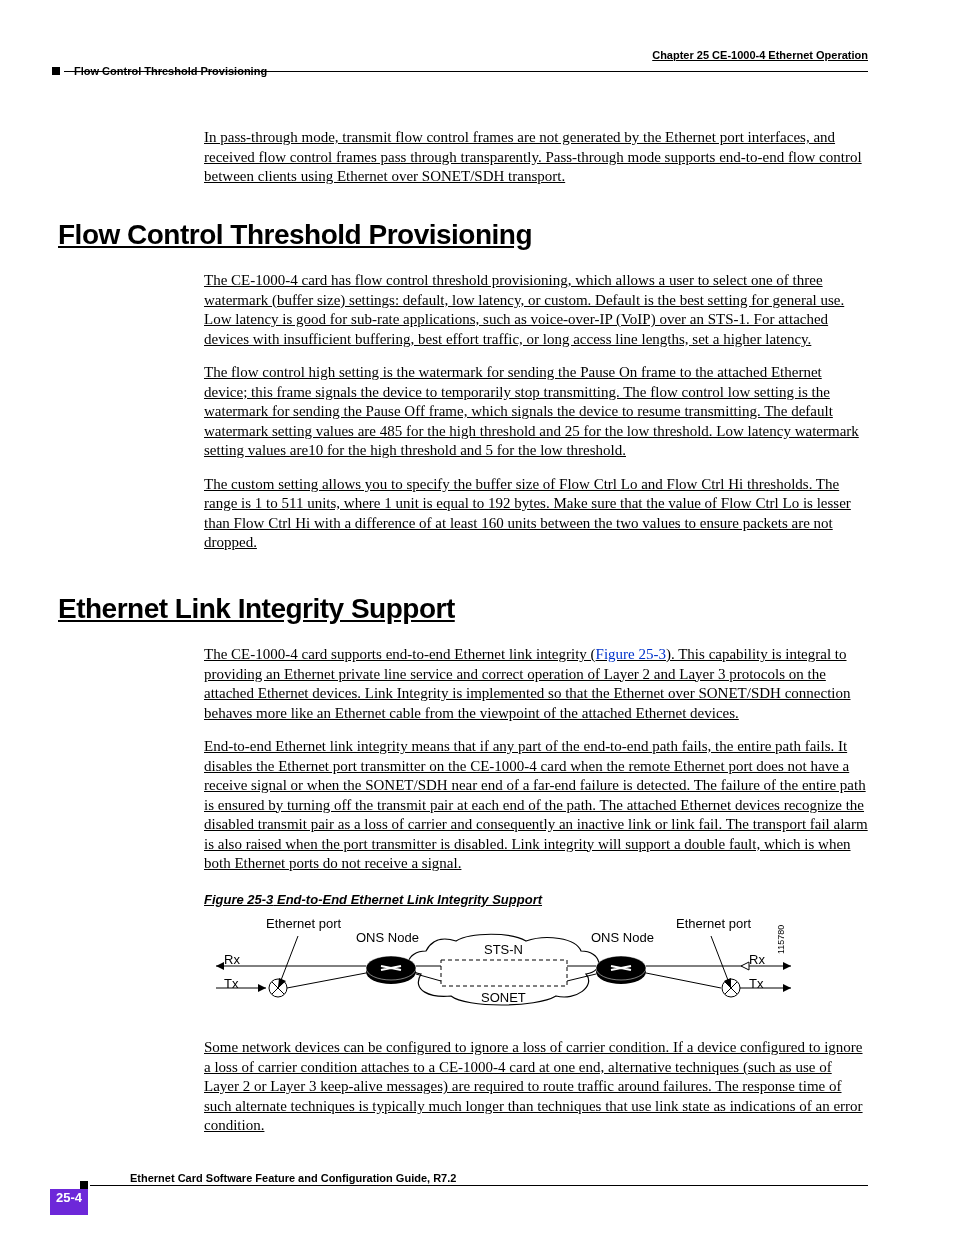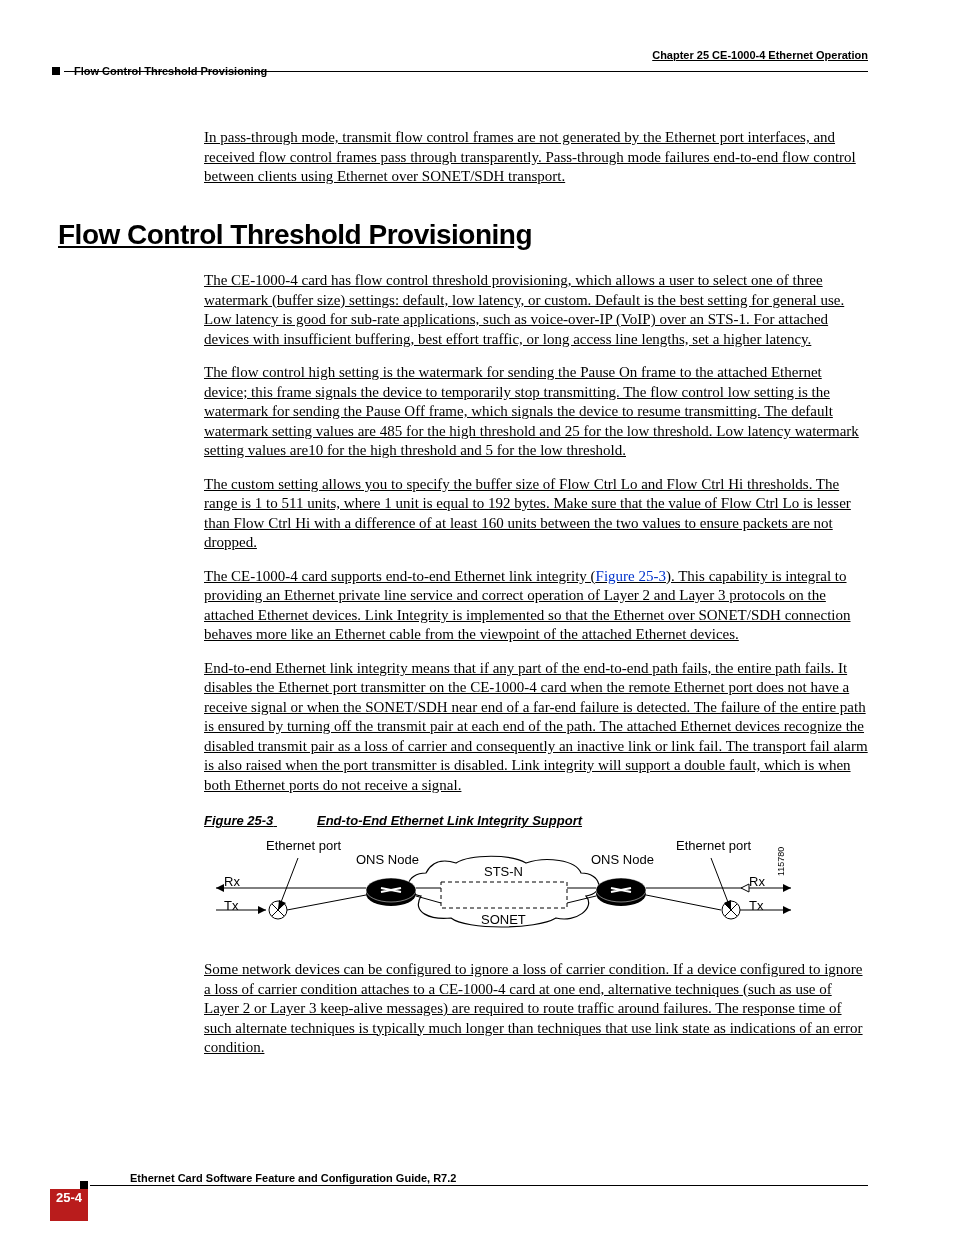--- a/index.html
+++ b/index.html
@@ -75,21 +75,20 @@
   }
   .fig-caption {
     font-family: Arial, Helvetica, sans-serif;
     font-size: 13px;
     font-weight: bold;
     font-style: italic;
     margin-top: 18px;
     margin-bottom: 4px;
   }
   .fig-caption .fig-title {
-    margin-left: 40px;
   }
   a.xref { color: #0033cc; text-decoration: none; }
   .diagram {
     position: relative;
     width: 580px;
     height: 110px;
     margin: 8px 0 12px 12px;
     font-family: Arial, Helvetica, sans-serif;
     font-size: 13px;
   }
@@ -113,50 +112,51 @@
   }
   .ftr-title {
     position: absolute;
     left: 80px; top: -14px;
     font-family: Arial, Helvetica, sans-serif;
     font-size: 11px; font-weight: bold; text-align: right;
   }
   .ftr-pg {
     position: absolute;
     left: 0; top: 4px;
-    width: 38px; height: 32px;
-    background: #b91c1c;
+    width: 38px; height: 26px;
+    background: #6d28d9;
     color: #fff;
     font-family: Arial, Helvetica, sans-serif;
     font-size: 13px; font-weight: bold;
     text-align: center;
     line-height: 18px;
   }
 </style>
 </head>
 <body>
 
 <div class="page">
   <div class="hdr">Chapter 25 CE-1000-4 Ethernet Operation</div>
   <div class="hdr-line">
     <div class="hdr-sq"></div>
     <div class="hdr-left">Flow Control Threshold Provisioning</div>
   </div>
 
   <div class="body-col">
-    <p class="para">In pass-through mode, transmit flow control frames are not generated by the Ethernet port interfaces, and received flow control frames pass through transparently. Pass-through mode failures end-to-end flow control between clients using Ethernet over SONET/SDH transport.</p>
+    <p class="para">In pass-through mode, transmit flow control frames are not generated by the Ethernet port interfaces, and received flow control frames pass through transparently. Pass-through mode supports end-to-end flow control between clients using Ethernet over SONET/SDH transport.</p>
   </div>
 
   <h2 class="sec">Flow Control Threshold Provisioning</h2>
   <div class="body-col">
     <p class="para">The CE-1000-4 card has flow control threshold provisioning, which allows a user to select one of three watermark (buffer size) settings: default, low latency, or custom. Default is the best setting for general use. Low latency is good for sub-rate applications, such as voice-over-IP (VoIP) over an STS-1. For attached devices with insufficient buffering, best effort traffic, or long access line lengths, set a higher latency.</p>
     <p class="para">The flow control high setting is the watermark for sending the Pause On frame to the attached Ethernet device; this frame signals the device to temporarily stop transmitting. The flow control low setting is the watermark for sending the Pause Off frame, which signals the device to resume transmitting. The default watermark setting values are 485 for the high threshold and 25 for the low threshold. Low latency watermark setting values are10 for the high threshold and 5 for the low threshold.</p>
     <p class="para">The custom setting allows you to specify the buffer size of Flow Ctrl Lo and Flow Ctrl Hi thresholds. The range is 1 to 511 units, where 1 unit is equal to 192 bytes. Make sure that the value of Flow Ctrl Lo is lesser than Flow Ctrl Hi with a difference of at least 160 units between the two values to ensure packets are not dropped.</p>
   </div>
 
+  <h2 class="sec" style="margin-top:38px">Ethernet Link Integrity Support</h2>
   <div class="body-col">
     <p class="para">
       <span>The CE-1000-4 card supports end-to-end Ethernet link integrity (</span><a class="xref">Figure 25-3</a><span>). This capability is integral to providing an Ethernet private line service and correct operation of Layer 2 and Layer 3 protocols on the attached Ethernet devices. Link Integrity is implemented so that the Ethernet over SONET/SDH connection behaves more like an Ethernet cable from the viewpoint of the attached Ethernet devices.</span>
     </p>
     <p class="para">End-to-end Ethernet link integrity means that if any part of the end-to-end path fails, the entire path fails. It disables the Ethernet port transmitter on the CE-1000-4 card when the remote Ethernet port does not have a receive signal or when the SONET/SDH near end of a far-end failure is detected. The failure of the entire path is ensured by turning off the transmit pair at each end of the path. The attached Ethernet devices recognize the disabled transmit pair as a loss of carrier and consequently an inactive link or link fail. The transport fail alarm is also raised when the port transmitter is disabled. Link integrity will support a double fault, which is when both Ethernet ports do not receive a signal.</p>
 
     <div class="fig-caption">
       <span>Figure 25-3</span>
       <span class="fig-title">End-to-End Ethernet Link Integrity Support</span>
     </div>

